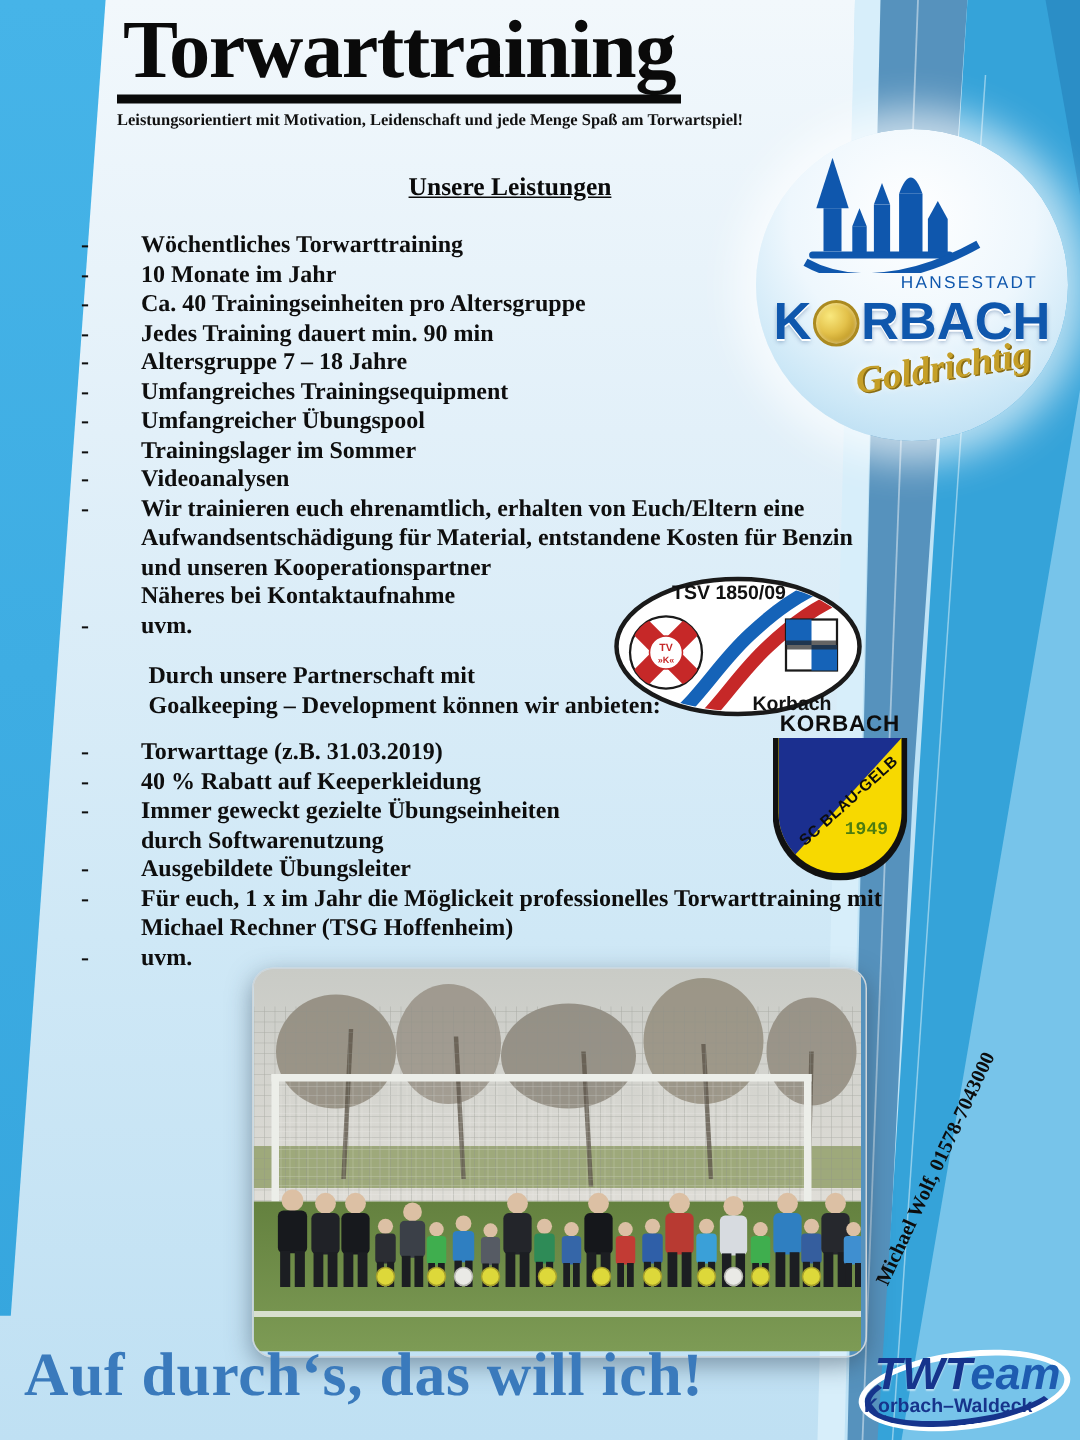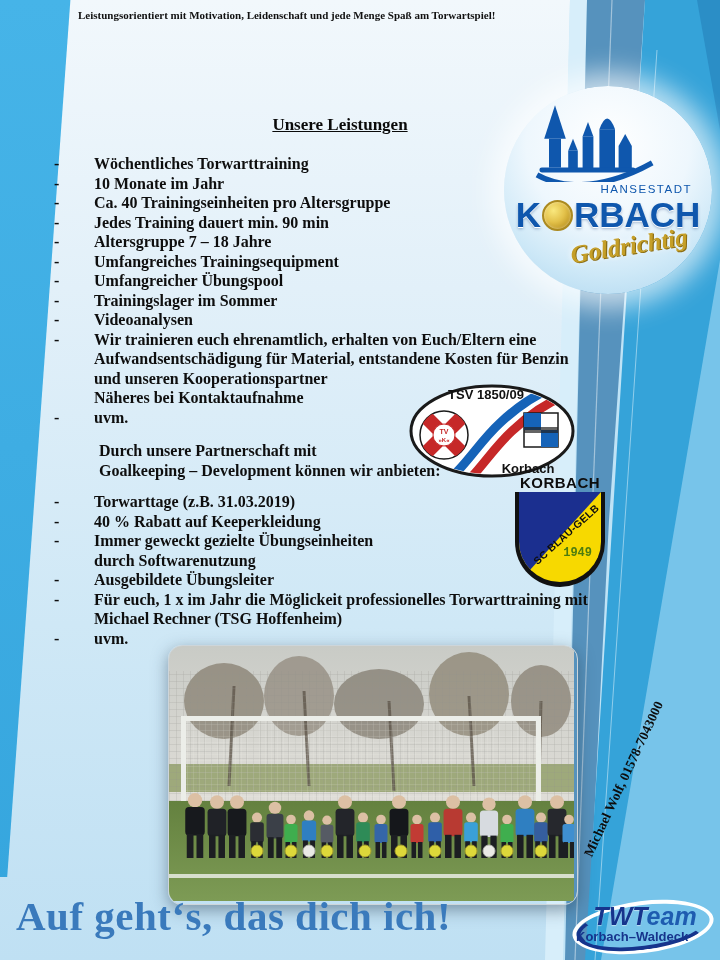--- a/index.html
+++ b/index.html
@@ -79,21 +79,21 @@
   
   .slogan{position:absolute;left:16px;top:892px;z-index:3;font-size:41px;font-weight:bold;
     color:#3a7abc;letter-spacing:.5px;}
   .twteam{position:absolute;left:576px;top:896px;width:138px;height:58px;z-index:3;
     font-family:"Liberation Sans",sans-serif;}
   .tw-swoosh-outer{position:absolute;left:-4px;top:5px;width:134px;height:44px;border:4px solid #ffffff;
     border-radius:50%;transform:rotate(-7deg);}
   .tw-swoosh-inner{position:absolute;left:0;top:10px;width:124px;height:36px;border:4px solid #16348c;
     border-radius:50%;transform:rotate(-7deg);border-top-color:transparent;border-right-color:transparent;}
   .tw-name{position:absolute;left:0;top:8px;width:100%;text-align:center;font-style:italic;
-    font-weight:bold;font-size:25px;line-height:25px;}
+    font-weight:bold;font-size:30px;line-height:25px;}
   .tw-name .twt{color:#16348c;text-shadow:0 1px 1px rgba(255,255,255,.5);}
   .tw-name .eam{color:#1e5cb0;}
   .tw-region{position:absolute;left:0;top:33px;width:100%;text-align:left;
     font-size:13px;font-weight:bold;color:#16348c;}
 </style>
 </head>
 <body>
 
 <div class="page">
 
@@ -103,20 +103,21 @@
     <polygon points="55,0 72,0 48,960 30,960" fill="#d7eefa"></polygon>
     <polygon points="72,0 130,0 94,520 72,960 50,960" fill="#5692bd"></polygon>
     <polygon points="130,0 205,0 205,310 88,960 70,960" fill="#35a3d9"></polygon>
     <polygon points="205,260 205,960 86,960" fill="#77c4ea"></polygon>
     <polygon points="182,0 205,0 205,130" fill="#2b8ec6"></polygon>
     <line x1="97" y1="0" x2="60" y2="960" stroke="#ffffff" stroke-width="1.2" opacity="0.45"></line>
     <line x1="142" y1="50" x2="80" y2="960" stroke="#eaf7fd" stroke-width="1" opacity="0.5"></line>
   </svg>
 
   <div class="header">
+    <span class="title">Torwarttraining</span>
     <p class="tagline">Leistungsorientiert mit Motivation, Leidenschaft und jede Menge Spaß am Torwartspiel!</p>
   </div>
 
   <div class="section-heading">Unsere Leistungen</div>
 
   <div class="content-col">
     <ul class="svc">
       <li>
           <span class="dash">-</span>
           <span class="ml">Wöchentliches  Torwarttraining</span>
@@ -349,21 +350,21 @@
           <circle cx="372" cy="205" r="6"></circle>
         <circle cx="140" cy="205" r="6" fill="#eaeae6" stroke="#b8b8b2"></circle>
         <circle cx="320" cy="205" r="6" fill="#eaeae6" stroke="#b8b8b2"></circle>
       </g>
     </svg>
   </div>
 
 
   <div class="contact">Michael Wolf, 01578-7043000</div>
 
-  <div class="slogan">Auf geht‘s, das dich ich!</div>
+  <div class="slogan">Auf durch‘s, das will ich!</div>
 
   <div class="twteam">
     <div class="tw-swoosh-outer"></div>
     <div class="tw-swoosh-inner"></div>
     <div class="tw-name">
       <span class="twt">TWT</span><span class="eam">eam</span>
     </div>
     <div class="tw-region">Korbach–Waldeck</div>
   </div>
 

